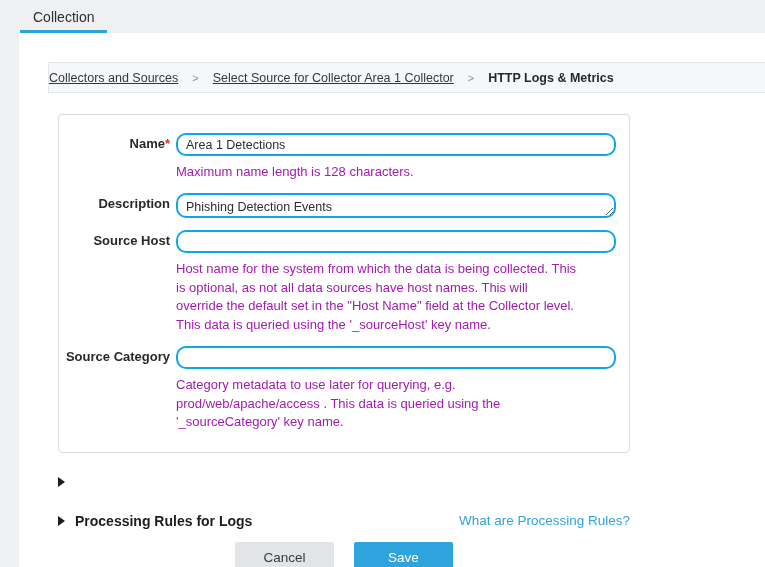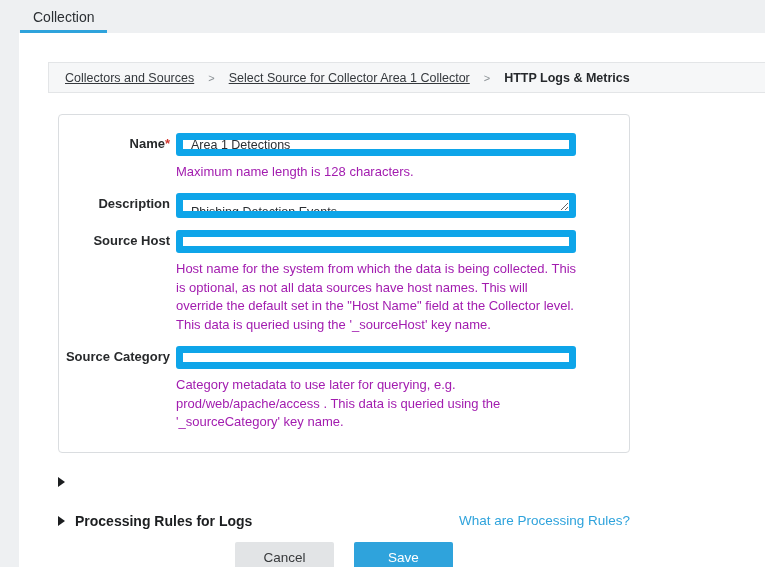--- a/index.html
+++ b/index.html
@@ -28,21 +28,21 @@
   
   .main {
     position:absolute; left:19px; top:33px; right:0; bottom:0;
     background:#ffffff;
   }
 
   
   .breadcrumb {
     margin:29px 0 0 29px; height:31px;
     background:#f6f7f8; border:1px solid #e3e5e7; border-right:none;
-    display:flex; align-items:center; padding:0 16px;
+    display:flex; align-items:center; padding:0 0;
     font-size:12.5px; color:#35393d; white-space:nowrap; overflow:hidden;
   }
   .crumb-link { text-decoration:underline; color:#35393d; cursor:pointer; }
   .crumb-current { color:#26292c; font-weight:bold; }
   .crumb-sep { color:#8a9094; margin:0 14px; font-size:11px; }
 
   
   .card {
     margin:21px 0 0 39px; width:572px;
     border:1px solid #dadde0; border-radius:4px;
@@ -52,21 +52,21 @@
   .frow { display:flex; margin-bottom:12px; }
   .frow:last-child { margin-bottom:0; }
   .flabel {
     width:117px; flex:0 0 117px; text-align:right; padding-right:6px;
     font-size:13px; font-weight:bold; color:#27292b;
     line-height:22px; white-space:nowrap;
   }
   .req { color:#d0342c; font-weight:bold; }
   .fcontrol { flex:1; min-width:0; }
   .tinput {
-    width:400px; height:23px; border:7px solid #0ea5e9; border-radius:3px;
+    width:440px; height:23px; border:2px solid #0ea5e9; border-radius:10px;
     padding:0 8px; font-size:12.5px; color:#2b2f33;
     font-family:"Liberation Sans","DejaVu Sans",sans-serif;
     background:#fff; outline:none; display:block;
   }
   textarea.tinput {
     height:25px; padding-top:4px; resize:vertical; overflow:hidden;
     line-height:16px;
   }
   .hint {
     margin-top:7px; font-size:13px; color:#a21caf; line-height:1.42;

